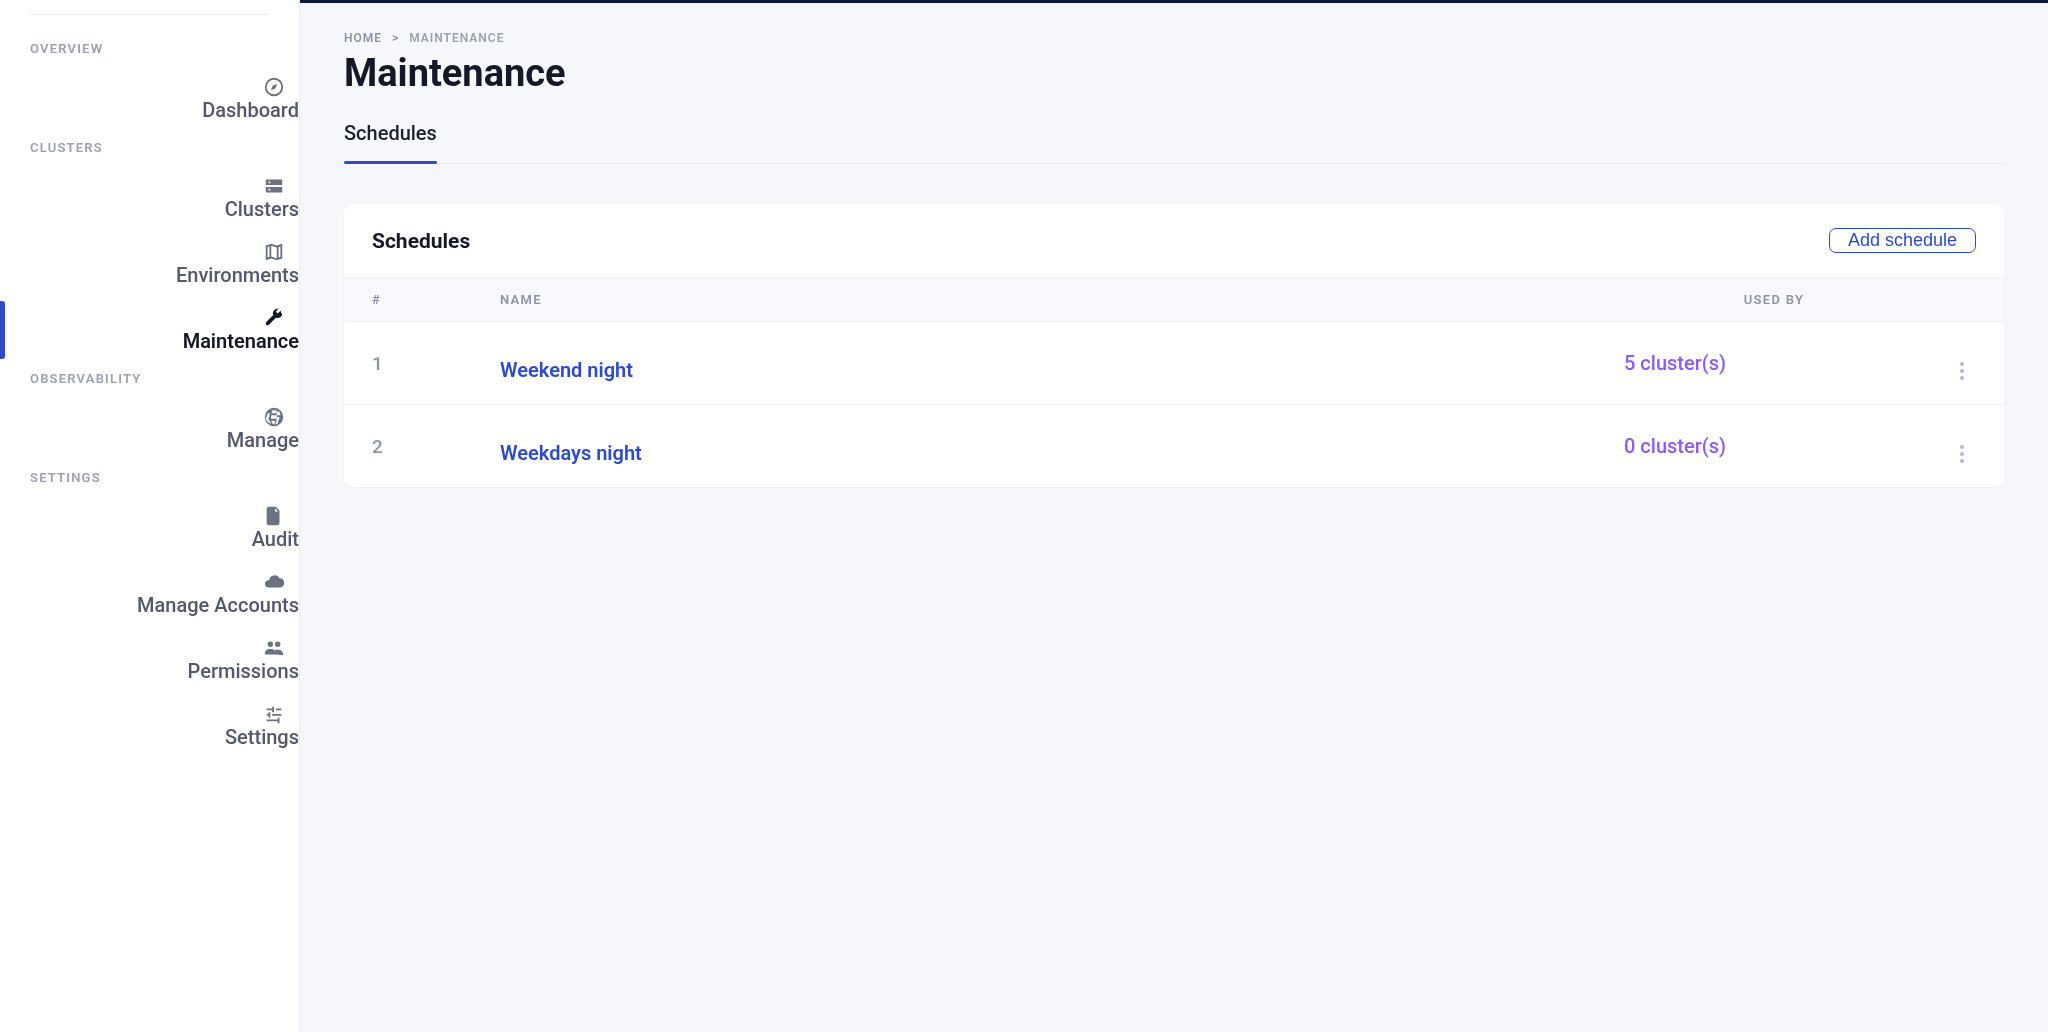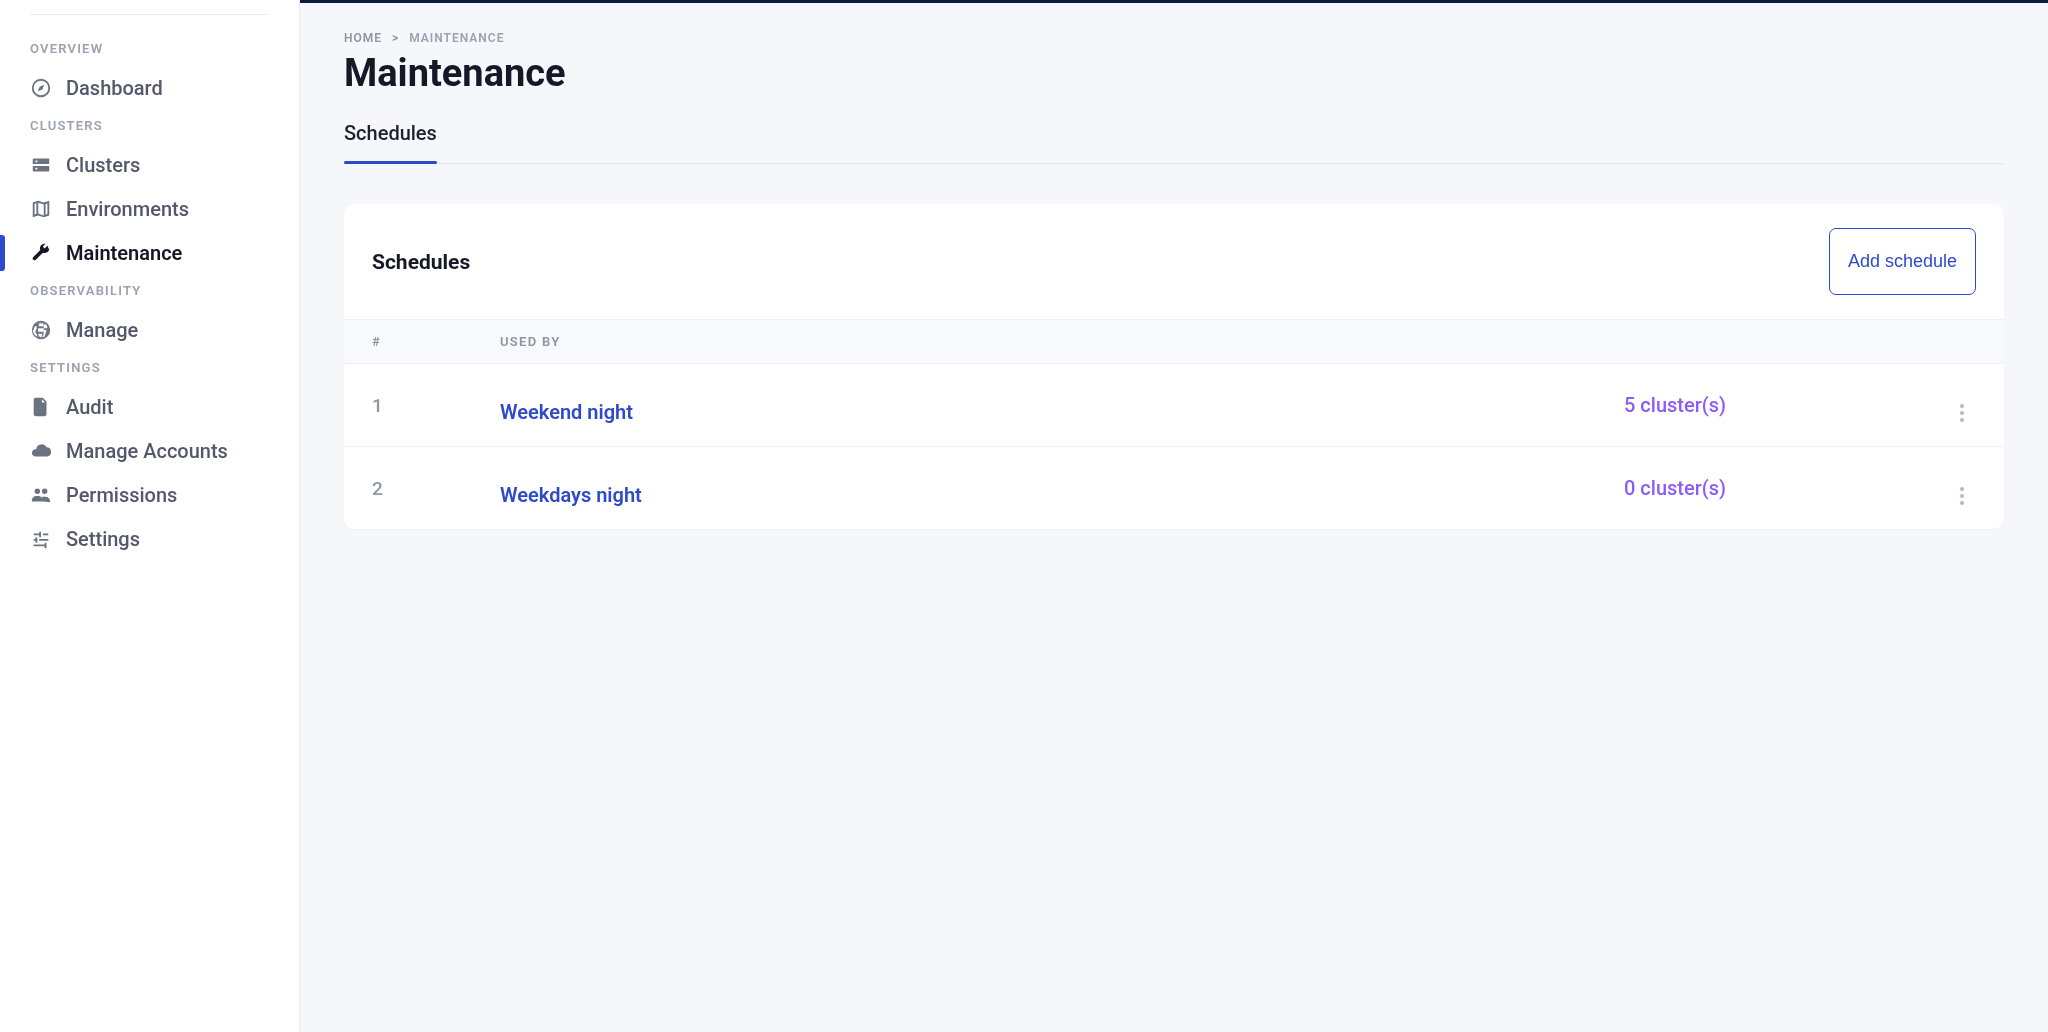--- a/index.html
+++ b/index.html
@@ -42,24 +42,25 @@
   .sidebar-section-label {
     font-size: 13px;
     letter-spacing: 1.2px;
     color: #9aa2b1;
     font-weight: 600;
     padding: 8px 0 10px 30px;
   }
 
   .sidebar-item {
     display: flex;
-    align-items: center;
+    align-items: flex-end;
     padding: 10px 0 10px 30px;
     cursor: pointer;
     position: relative;
+    flex-direction: column;
   }
   .sidebar-item .icon {
     width: 22px;
     height: 22px;
     margin-right: 14px;
     color: #6b7280;
     flex-shrink: 0;
   }
   .sidebar-item .icon svg { width: 100%; height: 100%; display: block; }
   .sidebar-item-label {
@@ -155,39 +156,39 @@
     font-size: 21px;
     font-weight: 700;
     color: #161a27;
   }
   .add-btn {
     border: 1.6px solid #2e4acc;
     color: #2e4acc;
     background: transparent;
     font-size: 18px;
     font-weight: 500;
-    padding: 22px 18px;
+    padding: 1px 18px;
     border-radius: 7px;
     cursor: pointer;
   }
 
   .table-head {
     display: flex;
     padding: 14px 40px 14px 28px;
     background: #f7f9fc;
     border-top: 1px solid #eef1f6;
     border-bottom: 1px solid #eef1f6;
     font-size: 13px;
     letter-spacing: 1.3px;
     color: #8d94a4;
     font-weight: 600;
   }
   .col-idx { width: 128px; }
   .col-name { flex: 1; }
-  .col-used { width: 300px; }
+  .col-used { width: 300px; text-align: center; }
   .col-actions { width: 40px; }
 
   .table-row {
     display: flex;
     align-items: center;
     padding: 22px 40px 22px 28px;
     border-bottom: 1px solid #eef1f6;
   }
   .table-row:last-child { border-bottom: none; }
   .row-idx {
@@ -327,20 +328,21 @@
       <div class="tab active">Schedules</div>
     </div>
 
   <section class="card">
     <div class="card-header">
       <div class="card-title">Schedules</div>
       <button class="add-btn">Add schedule</button>
     </div>
     <div class="table-head">
       <div class="col-idx">#</div>
+      <div class="col-name">NAME</div>
       <div class="col-used">USED BY</div>
       <div class="col-actions"></div>
     </div>
     <div id="table-body">
         <div class="table-row">
           <div class="row-idx">1</div>
           <div class="row-name">Weekend night</div>
           <div class="row-used">5 cluster(s)</div>
           <div class="row-actions"><span class="row-actions-dots">
               <span></span>

